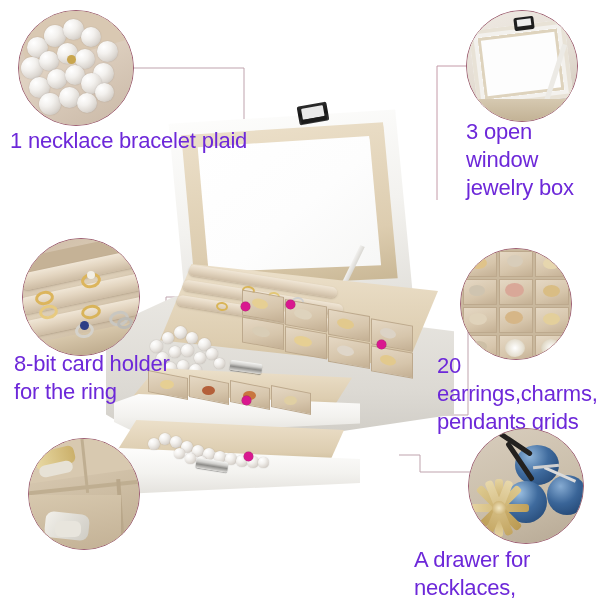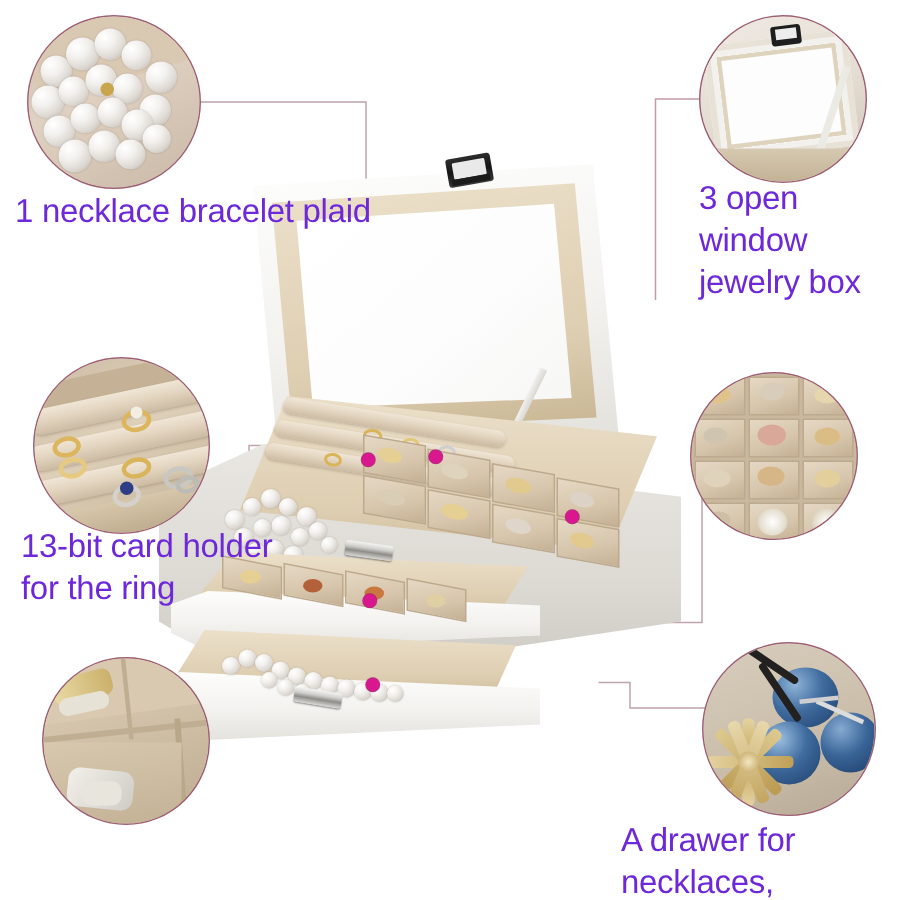--- a/index.html
+++ b/index.html
@@ -279,21 +279,21 @@
       <div class="px rnd" style="left:64px;top:32px;width:8px;height:8px;background:#f2eee4;"></div>
       <div class="ring" style="left:12px;top:52px;width:19px;height:14px;border:3px solid #dcb55c;transform:rotate(-12deg);"></div>
       <div class="ring" style="left:16px;top:66px;width:19px;height:14px;border:3px solid #e7ca80;transform:rotate(-12deg);"></div>
       <div class="ring" style="left:58px;top:66px;width:20px;height:14px;border:3px solid #d9b45a;transform:rotate(-12deg);"></div>
       <div class="ring" style="left:52px;top:84px;width:19px;height:15px;border:3px solid #d5d2cb;transform:rotate(-12deg);"></div>
       <div class="px rnd" style="left:57px;top:82px;width:9px;height:9px;background:#2e3e86;"></div>
       <div class="ring" style="left:86px;top:72px;width:20px;height:15px;border:3px solid #c9c7c1;transform:rotate(-12deg);"></div>
       <div class="ring" style="left:94px;top:78px;width:16px;height:12px;border:3px solid #bdbbb5;transform:rotate(-12deg);"></div>
     </div>
   </div>
-  <div class="caption" style="left:14px;top:350px;">13-bit card holder
+  <div class="caption" style="left:14px;top:350px;">8-bit card holder
 for the ring</div>
 
   <div class="callout" style="left:460px;top:248px;width:112px;height:112px;">
     <div class="scene" style="background:#c9b89d;">
       <div class="cell" style="left:2px;top:2px;width:34px;height:26px;"></div>
       <div class="cell" style="left:38px;top:2px;width:34px;height:26px;"></div>
       <div class="cell" style="left:74px;top:2px;width:34px;height:26px;"></div>
       <div class="cell" style="left:2px;top:30px;width:34px;height:26px;"></div>
       <div class="cell" style="left:38px;top:30px;width:34px;height:26px;"></div>
       <div class="cell" style="left:74px;top:30px;width:34px;height:26px;"></div>
@@ -310,20 +310,22 @@
       <div class="gem" style="left:44px;top:34px;width:19px;height:14px;background:#d9a898;"></div>
       <div class="gem" style="left:82px;top:36px;width:17px;height:12px;background:#d9bd84;"></div>
       <div class="gem" style="left:8px;top:64px;width:18px;height:12px;background:#e0d3bb;"></div>
       <div class="gem" style="left:44px;top:62px;width:18px;height:13px;background:#d6b687;"></div>
       <div class="gem" style="left:82px;top:64px;width:17px;height:12px;background:#e3cf9b;"></div>
       <div class="gem" style="left:10px;top:92px;width:16px;height:11px;background:#cdbfa6;"></div>
       <div class="gem" style="left:44px;top:90px;width:20px;height:18px;background:radial-gradient(circle,#fff 0%,#e6e0d2 60%,#cbbfa6 100%);"></div>
       <div class="gem" style="left:80px;top:90px;width:20px;height:18px;background:radial-gradient(circle,#fff 0%,#e3dccb 60%,#c8bba1 100%);"></div>
     </div>
   </div>
+  <div class="caption" style="left:437px;top:352px;">20 earrings,charms,
+pendants grids</div>
 
   <div class="callout" style="left:28px;top:438px;width:112px;height:112px;">
     <div class="scene" style="background:linear-gradient(160deg,#ddcfb9 0%,#cdbda3 55%,#bdab8e 100%);">
       <div class="px" style="left:-10px;top:-10px;width:140px;height:46px;background:#d8c9b0;transform:rotate(-8deg);"></div>
       <div class="px" style="left:54px;top:-6px;width:3px;height:60px;background:#bfae91;transform:rotate(-6deg);"></div>
       <div class="px" style="left:-10px;top:46px;width:140px;height:4px;background:#bfae91;transform:rotate(-6deg);"></div>
       <div class="px" style="left:90px;top:40px;width:4px;height:80px;background:#b9a78a;transform:rotate(-4deg);"></div>
       <div class="px" style="left:0px;top:56px;width:92px;height:58px;background:linear-gradient(170deg,#d7c8ae,#c2b094);"></div>
       <div class="gem" style="left:6px;top:10px;width:40px;height:18px;background:linear-gradient(90deg,#e8d9a4,#cbb06a);border-radius:6px;transform:rotate(-14deg);"></div>
       <div class="gem" style="left:10px;top:24px;width:34px;height:12px;background:#e7e2d6;border-radius:6px;transform:rotate(-12deg);"></div>

